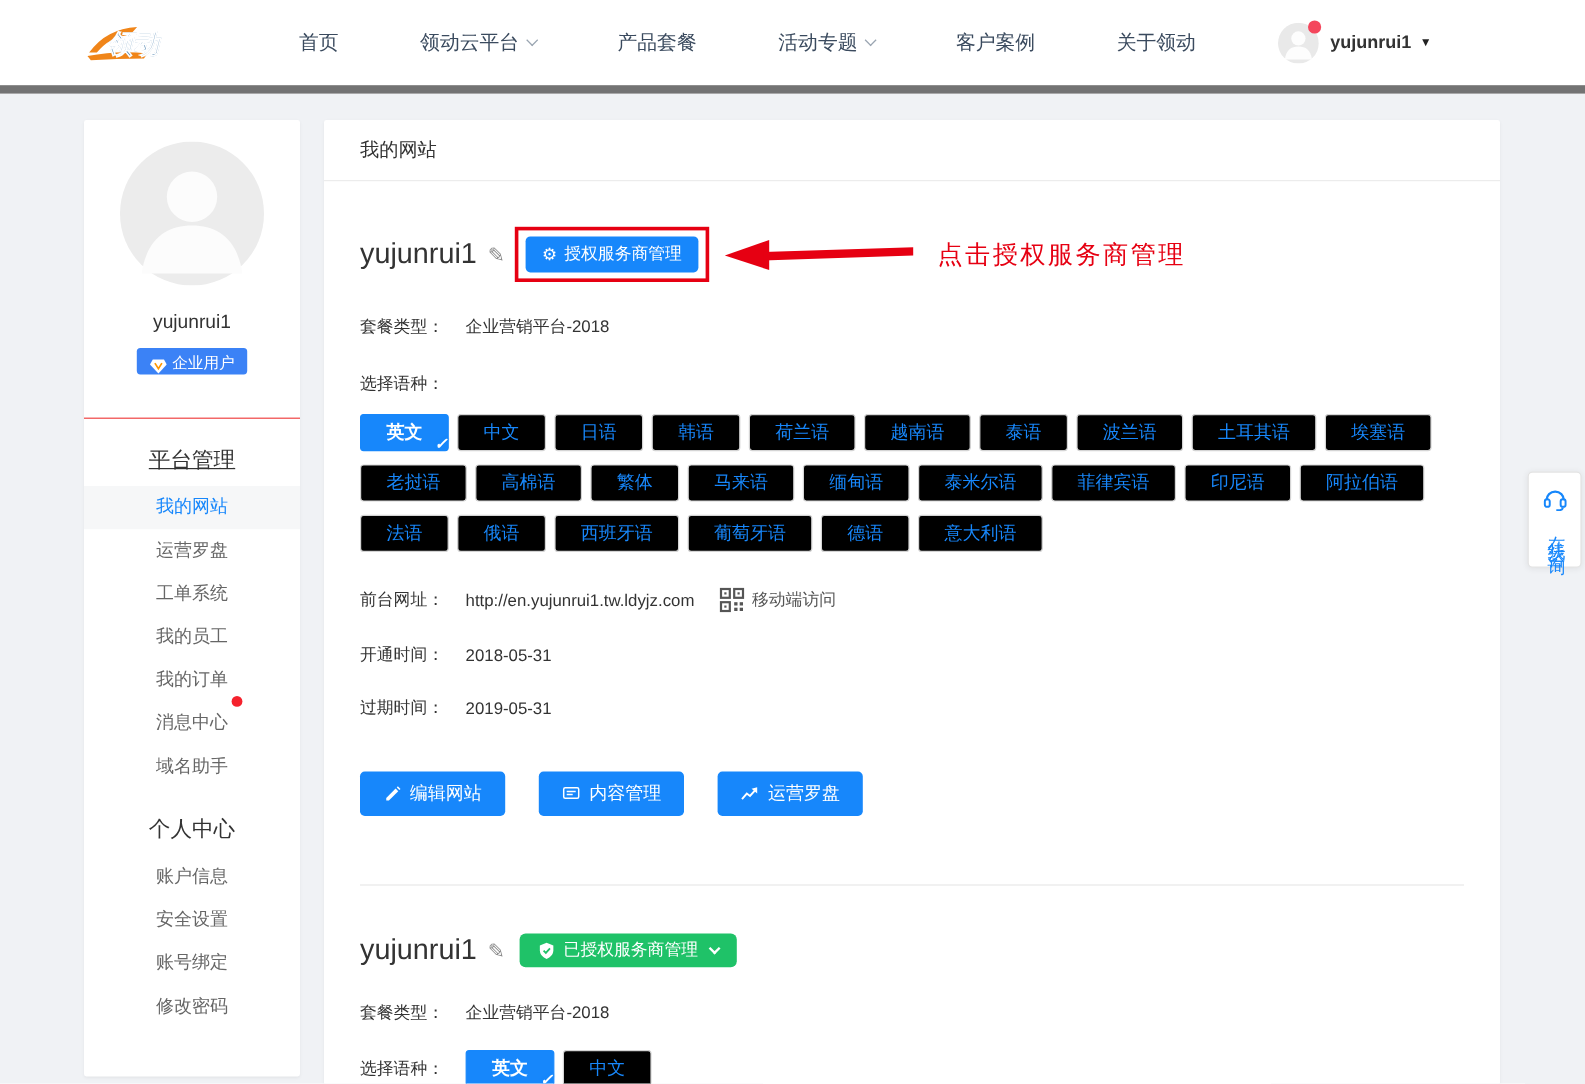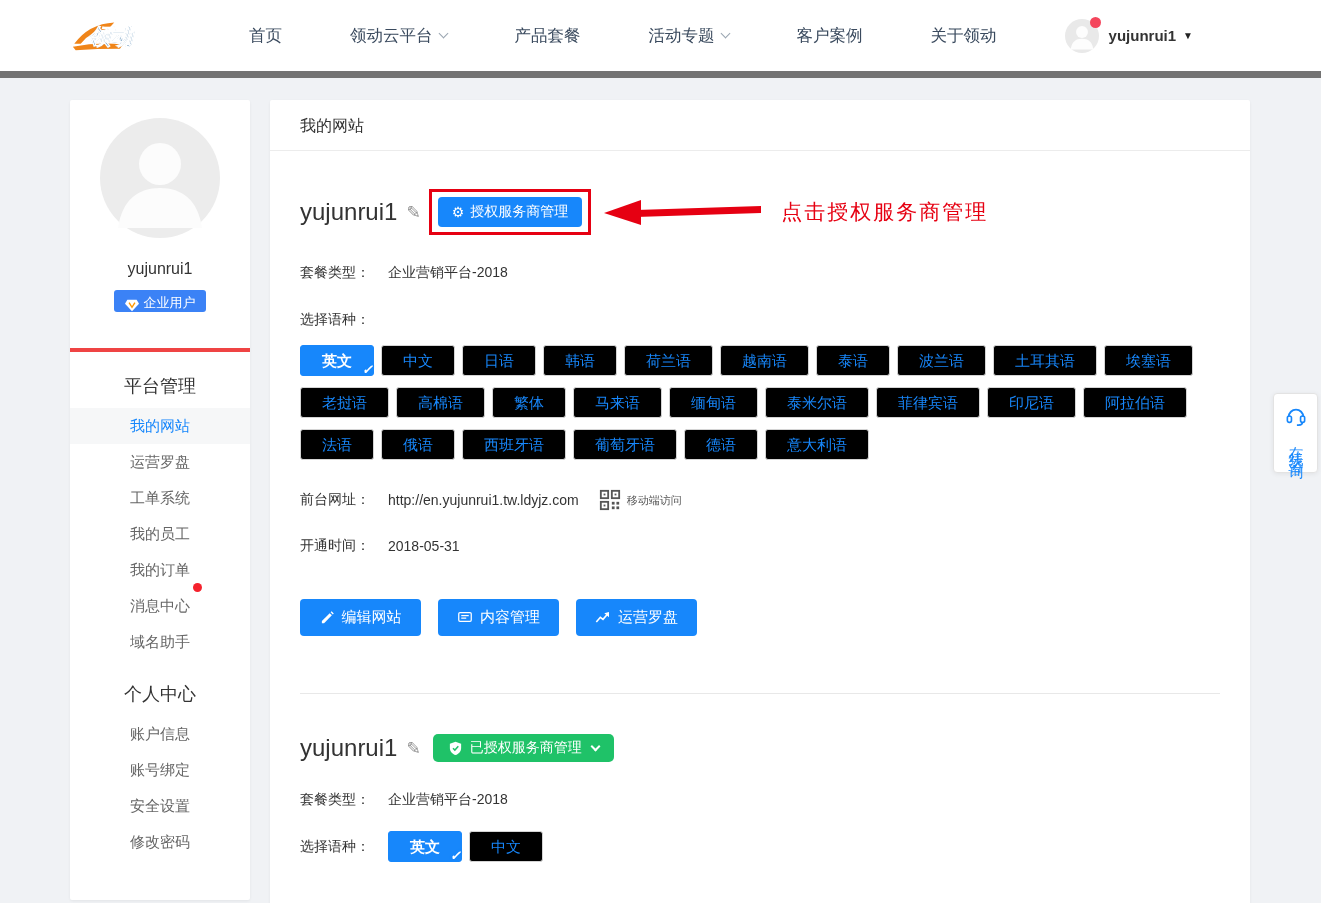--- a/index.html
+++ b/index.html
@@ -31,21 +31,21 @@
   .page { display:flex; align-items:flex-start; padding:22px 0 0 70px; }
   
   .sidebar { width:180px; background:#fff; border-radius:2px; box-shadow:0 1px 3px rgba(0,0,0,.06);
     padding-bottom:40px; min-height:777px; }
   .avatar-big { width:120px; height:120px; margin:18px auto 0; display:block; }
   .side-username { text-align:center; font-size:16px; color:#333; margin-top:22px; }
   .side-badge { display:flex; align-items:flex-end; justify-content:center; gap:5px;
     width:92px; height:22px; margin:12px auto 36px; background:#3b82f6; border-radius:3px;
     color:#fff; font-size:13px; }
   .side-section { padding-top:14px; }
-  .side-section.first { border-top:4px solid #ef4444; }
+  .side-section.first { border-top:1px solid #ef4444;text-decoration:underline; }
   .side-title { text-align:center; font-size:18px; color:#333; margin:8px 0 10px; }
   .side-item { height:36px; line-height:36px; text-align:center; font-size:15px; color:#666; cursor:pointer; }
   .side-item.active { background:#f6f7f8; color:#1787fb; }
   .side-item .lbl{ position:relative; display:inline-block; }
   .side-item .dot{ position:absolute; top:-5px; right:-12px; width:9px; height:9px; border-radius:50%; background:#f5222d; }
   
   .main-card { width:980px; margin-left:20px; background:#fff; border-radius:2px;
     box-shadow:0 1px 3px rgba(0,0,0,.06); min-height:830px; }
   .card-header { height:51px; line-height:51px; padding-left:30px; font-size:16px; color:#333;
     border-bottom:1px solid #ececec; }
@@ -60,34 +60,34 @@
     font-family:"Liberation Sans",sans-serif; }
   .auth-btn .gear { font-size:14px; }
   .arrow-wrap { margin-left:12px; display:flex; align-items:center; }
   .annotation { font-family:"Liberation Serif", serif; font-size:21px; color:#e60012;
     margin-left:18px; letter-spacing:2px; white-space:nowrap; }
   
   .info-row { display:flex; align-items:center; margin-top:29px; font-size:14px; color:#333; }
   .info-label { width:88px; flex:none; }
   .info-value { color:#333; }
   .qr-icon { margin-left:20px; margin-right:6px; display:inline-flex; }
-  .mobile-label { color:#555; font-size:11px; }
+  .mobile-label { color:#555; font-size:14px; }
   
   .lang-block { margin-top:29px; font-size:14px; }
   .lang-rows { margin-top:16px; }
   .lang-tag { display:inline-block; position:relative; height:31px; line-height:29px;
     border:1px solid #d4d4d4; border-radius:3px; color:#1787fb; font-size:15px;
     padding:0 21px; margin:0 7px 11px 0; cursor:pointer; background:#000000; text-align:center; }
   .lang-tag.selected { background:#1787fb; border-color:#1787fb; color:#fff; font-weight:bold; }
   .lang-tag.selected .check { position:absolute; right:0px; bottom:-9px; color:#fff;
     font-size:13px; font-weight:bold; text-shadow:0 0 2px #1787fb, 0 0 3px #1787fb; }
   .inline-langs { display:flex; align-items:center; }
   .inline-langs .lang-tag{ margin-bottom:0; }
   
-  .actions-row { display:flex; gap:17px; margin-top:44px; }
+  .actions-row { display:flex; gap:28px; margin-top:44px; }
   .act-btn { width:121px; height:37px; background:#1787fb; border:none; border-radius:4px;
     color:#fff; font-size:15px; display:flex; align-items:center; justify-content:center; gap:7px;
     cursor:pointer; font-family:"Liberation Sans",sans-serif; }
   .divider { border-top:1px solid #e8e8e8; margin-top:57px; }
   
   .site2 { padding-top:40px; }
   .green-btn { display:flex; align-items:center; gap:7px; background:#1fc268; color:#fff;
     border:none; font-size:14px; height:28px; padding:0 15px; border-radius:5px; margin-left:12px;
     cursor:pointer; font-family:"Liberation Sans",sans-serif; }
   .green-caret { display:inline-block; width:7px; height:7px; border-right:2px solid #fff;
@@ -169,22 +169,22 @@
           <div class="side-item"><span class="lbl">我的员工</span></div>
           <div class="side-item"><span class="lbl">我的订单</span></div>
           <div class="side-item"><span class="lbl">消息中心<span class="dot"></span></span></div>
           <div class="side-item"><span class="lbl">域名助手</span></div>
         </div>
     </div>
     <div class="side-section">
       <div class="side-title">个人中心</div>
       <div>
           <div class="side-item"><span class="lbl">账户信息</span></div>
+          <div class="side-item"><span class="lbl">安全设置</span></div>
           <div class="side-item"><span class="lbl">账号绑定</span></div>
-          <div class="side-item"><span class="lbl">安全设置</span></div>
           <div class="side-item"><span class="lbl">修改密码</span></div>
         </div>
     </div>
   </div>
 
   <div class="main-card">
     <div class="card-header">我的网站</div>
     <div class="card-body">
 
       <div>
@@ -234,20 +234,24 @@
             </svg>
           </span>
           <span class="mobile-label">移动端访问</span>
         </div>
 
         <div class="info-row" style="margin-top:26px;">
           <span class="info-label">开通时间：</span>
           <span class="info-value">2018-05-31</span>
         </div>
 
+        <div class="info-row" style="margin-top:26px;">
+          <span class="info-label">过期时间：</span>
+          <span class="info-value">2019-05-31</span>
+        </div>
 
         <div class="actions-row">
           <button class="act-btn">
             <svg width="15" height="15" viewBox="0 0 24 24">
               <path d="M3 17.5V21h3.5L19 8.5 15.5 5 3 17.5z" fill="#fff"></path>
               <path d="M17 3.5L20.5 7l1.5-1.5L18.5 2 17 3.5z" fill="#fff"></path>
             </svg>
             <span>编辑网站</span>
           </button>
           <button class="act-btn">

